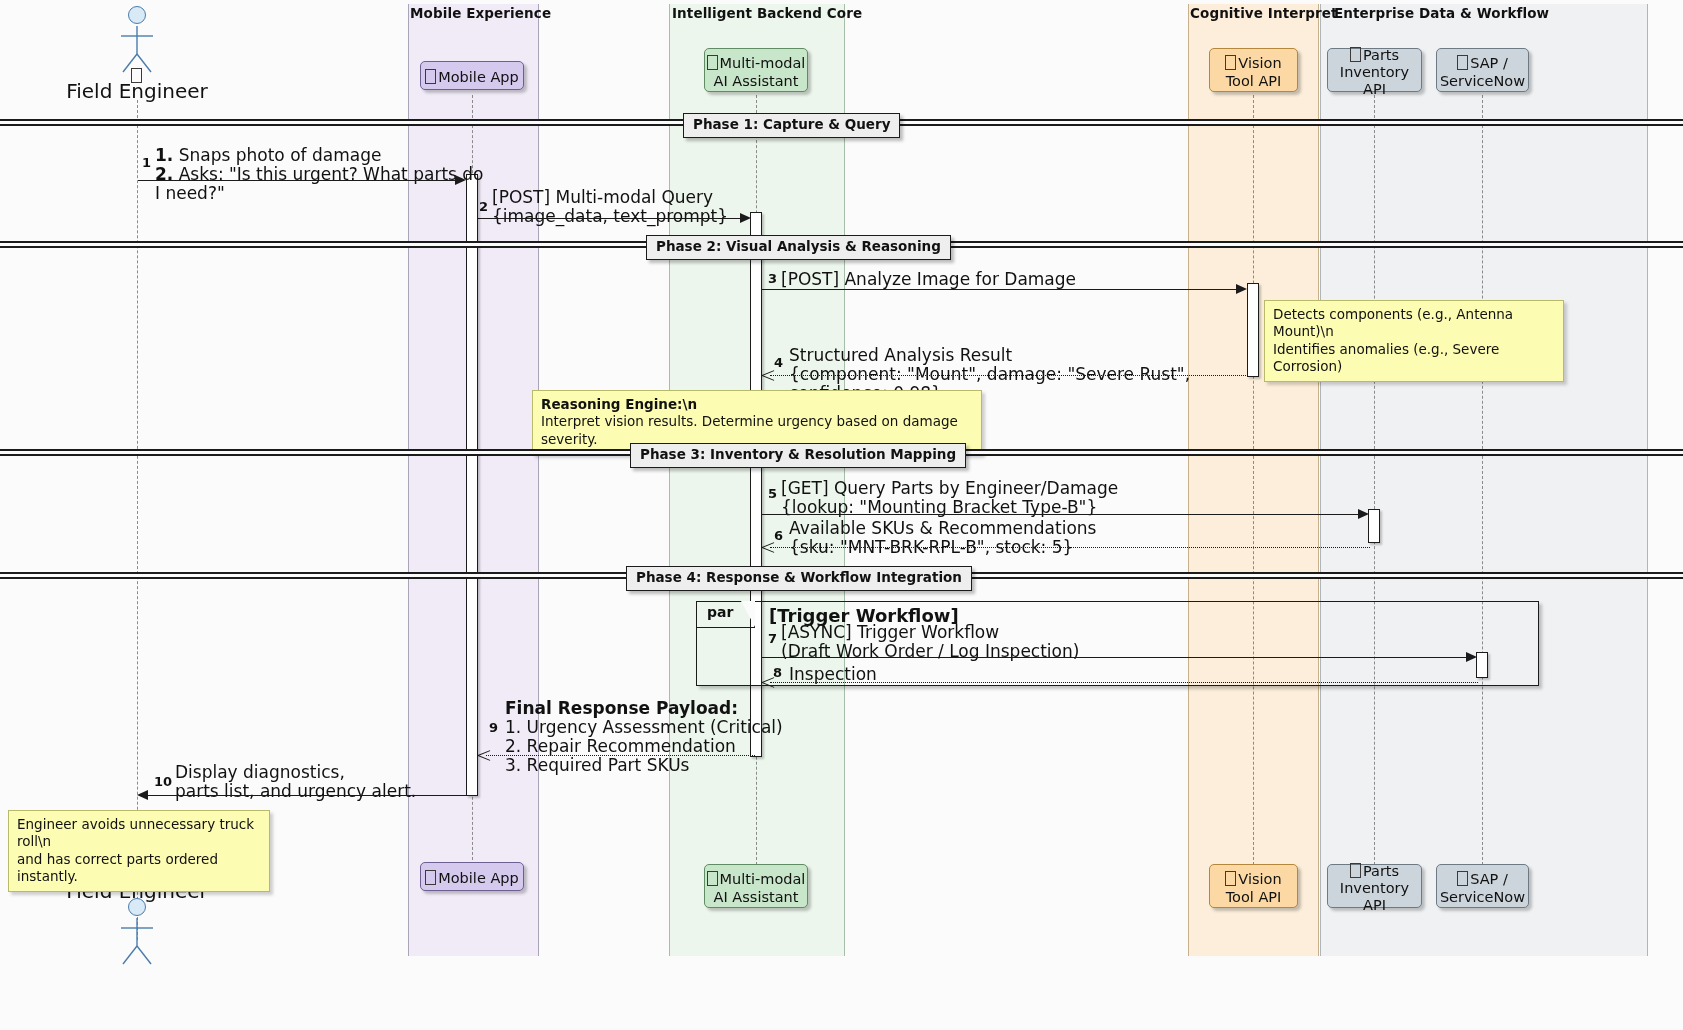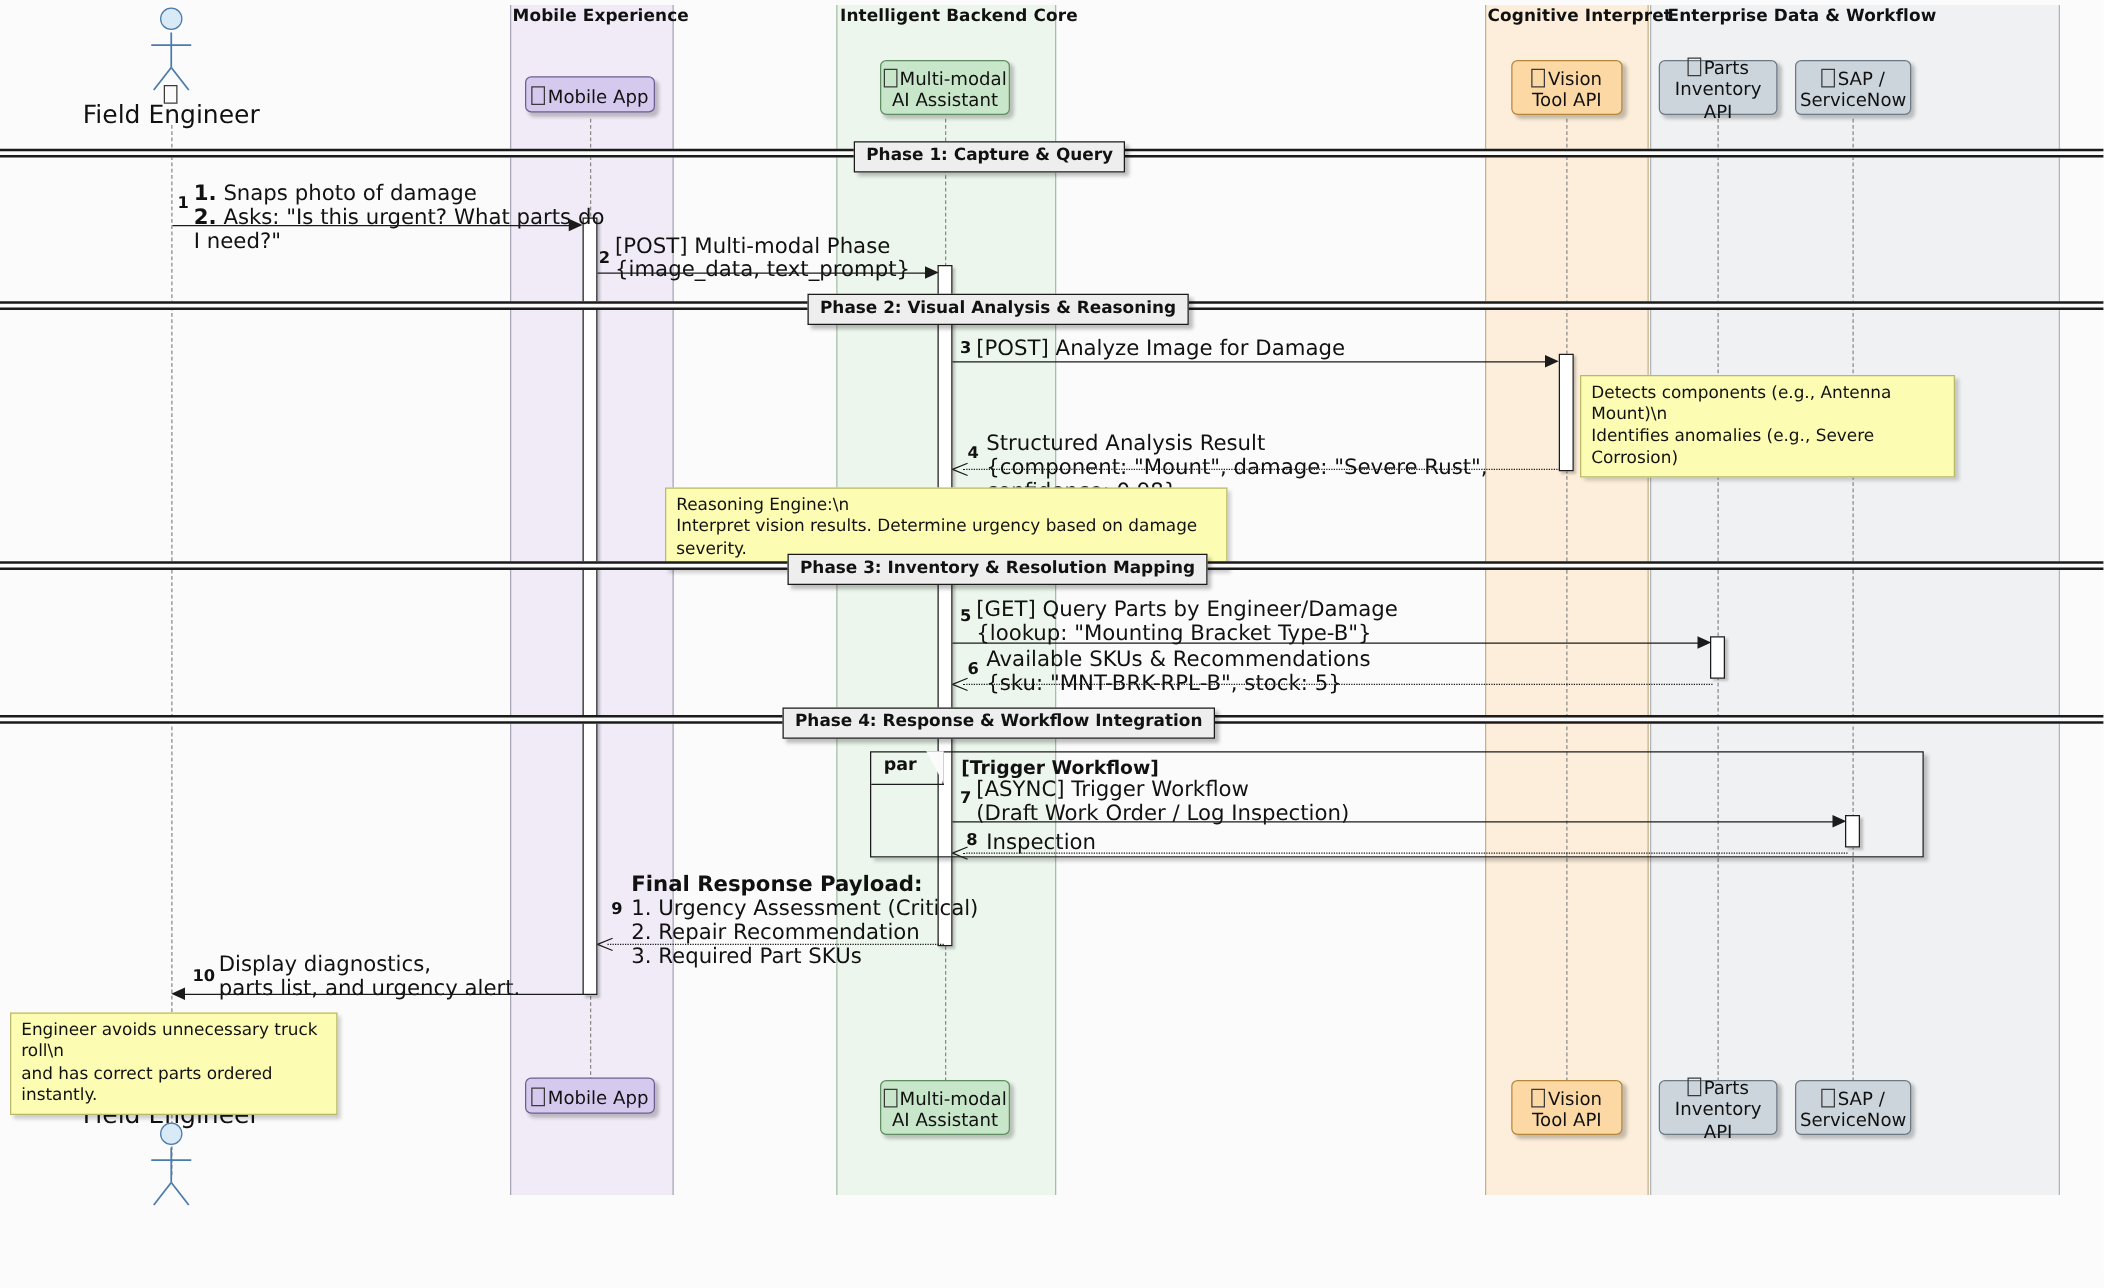--- a/index.html
+++ b/index.html
@@ -186,21 +186,21 @@
     background: #fcfcb2;
     border: 1.1px solid #b9b96a;
     font-size: 13.5px;
     color: #111;
     line-height: 1.28;
     padding: 5px 8px 6px 8px;
     box-sizing: border-box;
     white-space: pre-line;
     box-shadow: 3px 3px 3px rgba(0,0,0,0.18);
   }
-  .note .ttl { font-weight: normal; }
+  .note .ttl { font-weight: bold; }
 
   
   .frag {
     position: absolute;
     border: 1.6px solid #1b1b1b;
     box-sizing: border-box;
     background: transparent;
     box-shadow: 3px 3px 3px rgba(0,0,0,0.22);
   }
   .frag-tab {
@@ -220,21 +220,21 @@
     content: "";
     position: absolute;
     right: -1px; top: -1px;
     width: 0; height: 0;
     border-top: 26px solid #fbfbfb;
     border-left: 14px solid transparent;
   }
   .frag-cond {
     position: absolute;
     font-weight: bold;
-    font-size: 15px;
+    font-size: 18px;
     color: #111;
     white-space: nowrap;
   }
   .tofu {
     display: inline-block;
     width: 9px; height: 13px;
     border: 1px solid #3a3a3a;
     vertical-align: -2px;
     margin-right: 2px;
     background: transparent;
@@ -331,21 +331,21 @@
   <div class="divider-rail" style="top:119px;"></div>
   <div class="divider-label" style="left:683px; top:113px;">Phase 1: Capture &amp; Query</div>
 
   <div class="msg-num" style="left:142px; top:155px;">1</div>
   <div class="msg" style="left:155px; top:146px; width:330px;"><b>1.</b> Snaps photo of damage
 <b>2.</b> Asks: "Is this urgent? What parts do I need?"</div>
   <div class="arrow-line" style="left:138px; top:180px; width:320px;"></div>
   <div class="arrow-head right" style="left:455px; top:175px;"></div>
 
   <div class="msg-num" style="left:479px; top:199px;">2</div>
-  <div class="msg" style="left:492px; top:188px; width:300px;">[POST] Multi-modal Phase
+  <div class="msg" style="left:492px; top:188px; width:300px;">[POST] Multi-modal Query
 {image_data, text_prompt}</div>
   <div class="arrow-line" style="left:478px; top:218px; width:265px;"></div>
   <div class="arrow-head right" style="left:740px; top:213px;"></div>
 
   <div class="divider-rail" style="top:241px;"></div>
   <div class="divider-label" style="left:646px; top:235px;">Phase 2: Visual Analysis &amp; Reasoning</div>
 
   <div class="msg-num" style="left:768px; top:271px;">3</div>
   <div class="msg" style="left:781px; top:270px; width:420px;">[POST] Analyze Image for Damage</div>
   <div class="arrow-line" style="left:762px; top:289px; width:478px;"></div>

